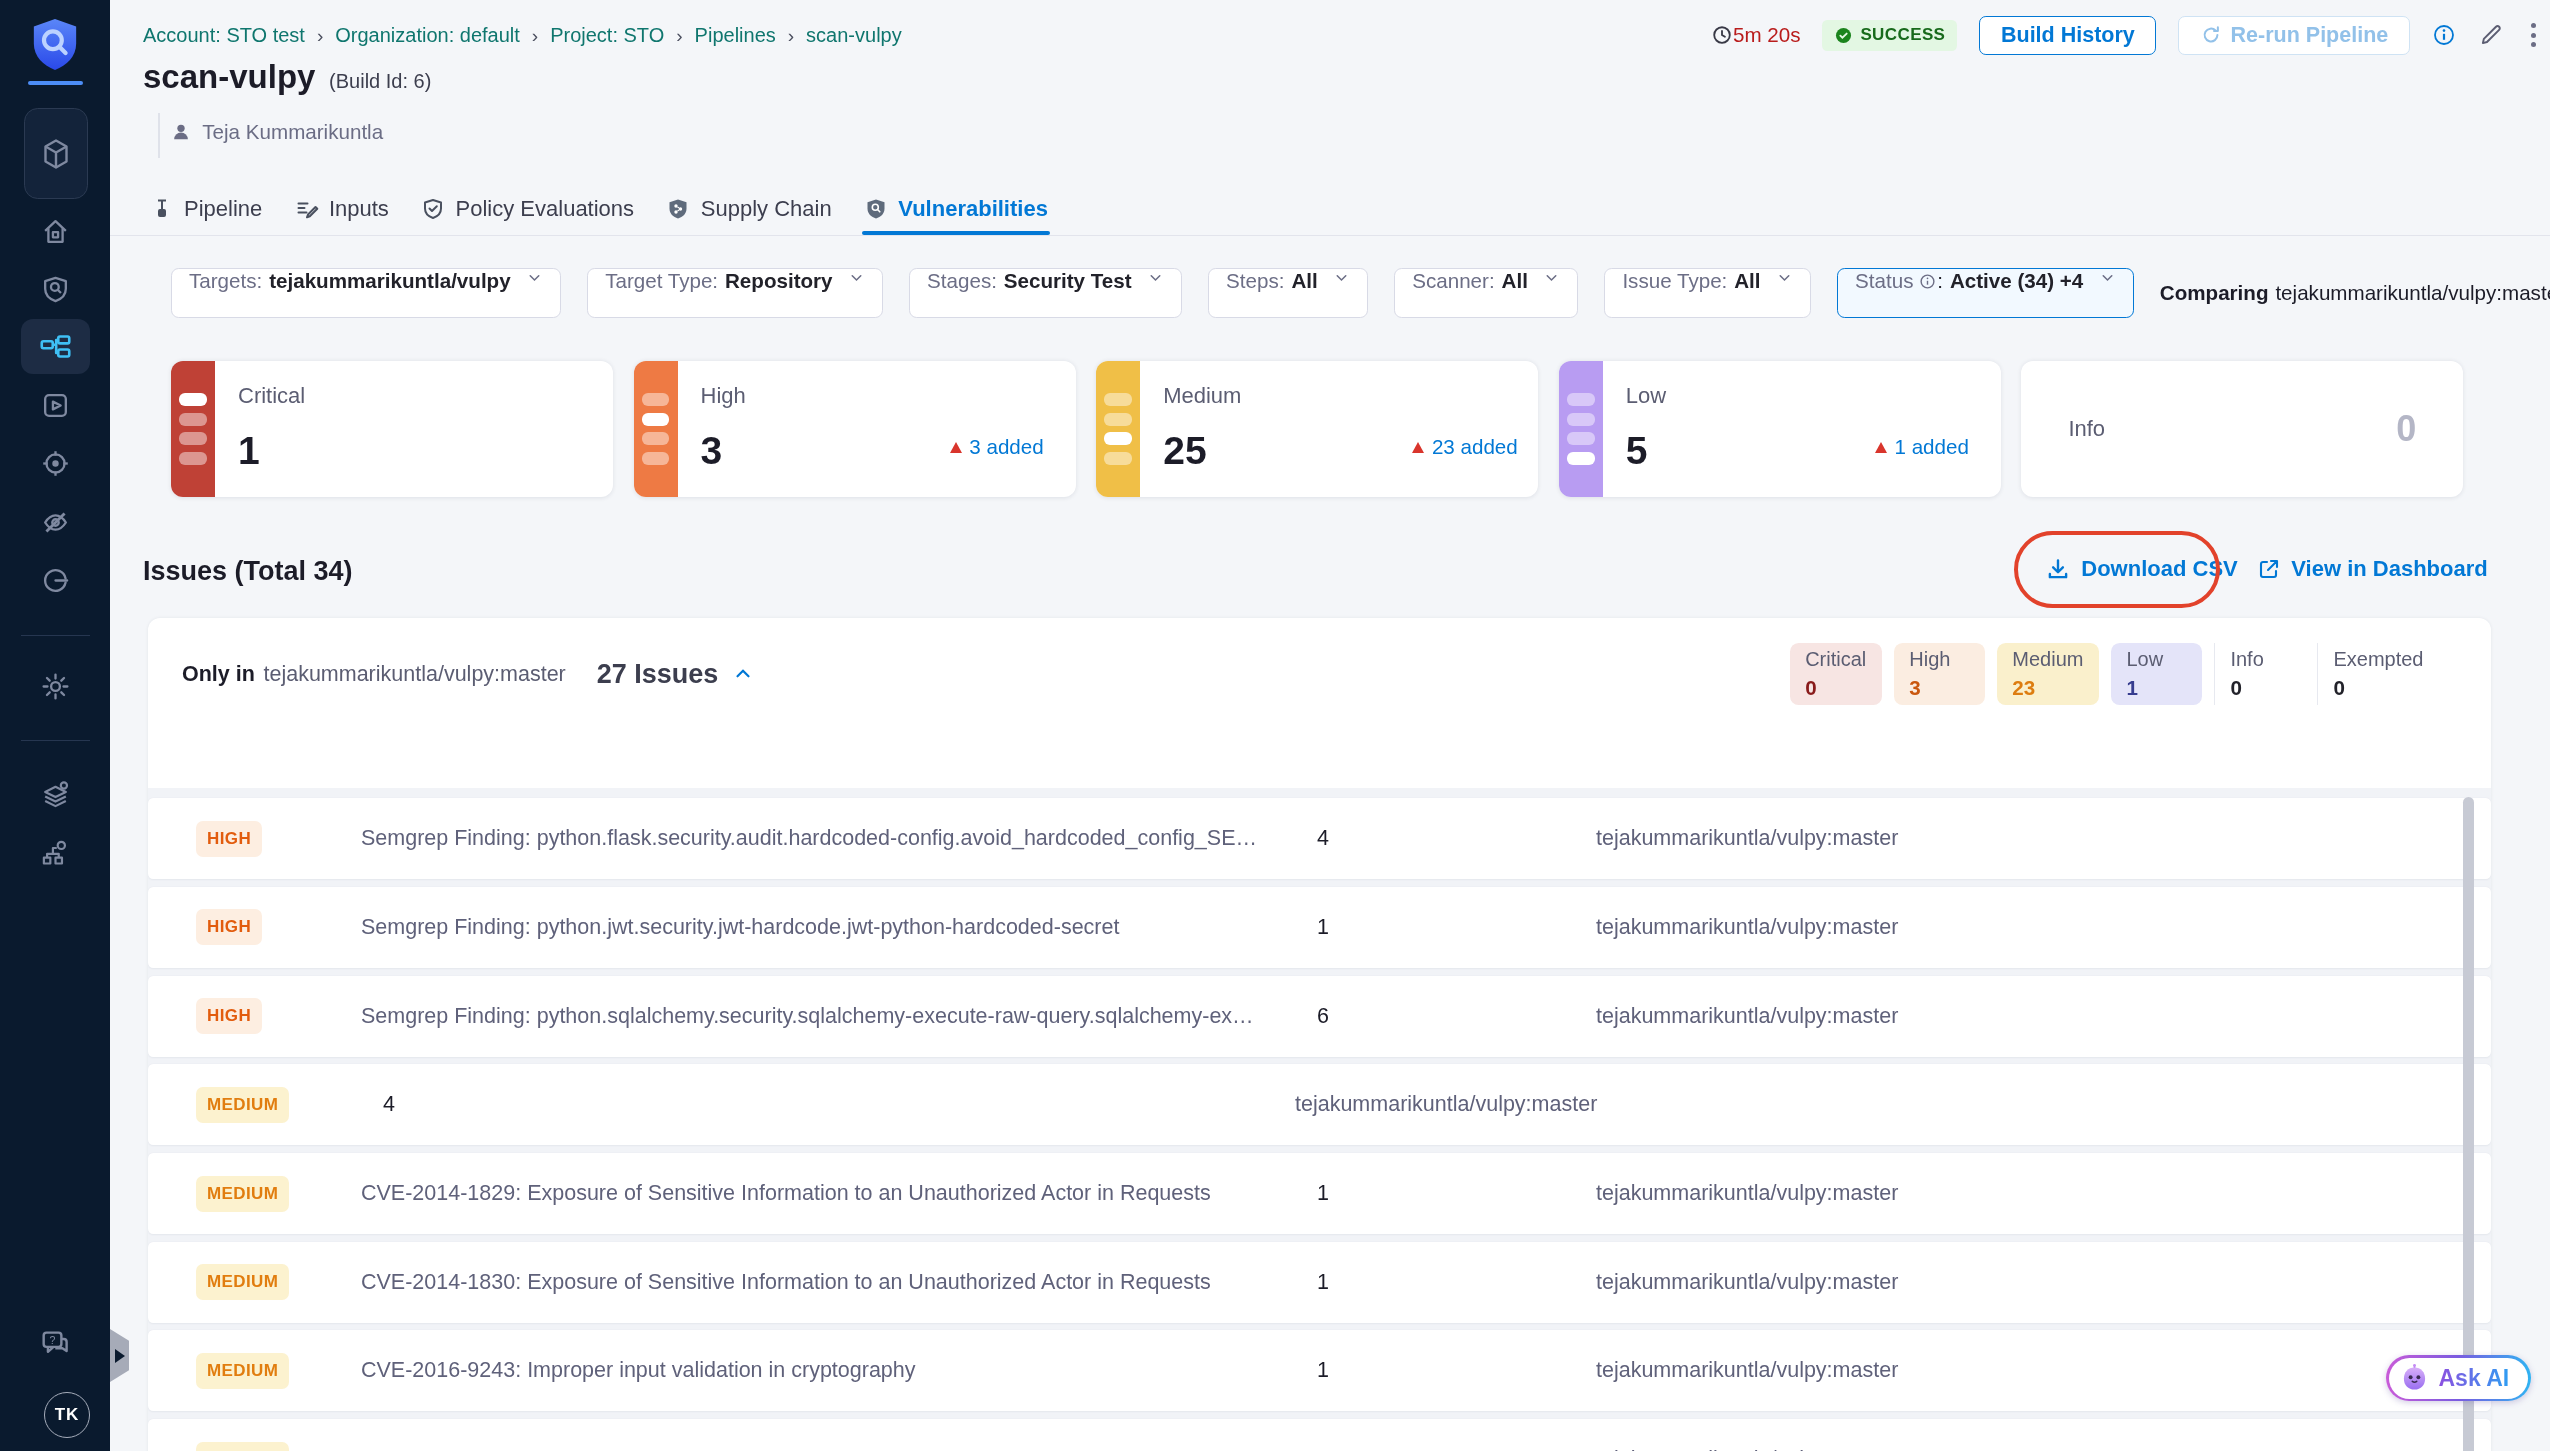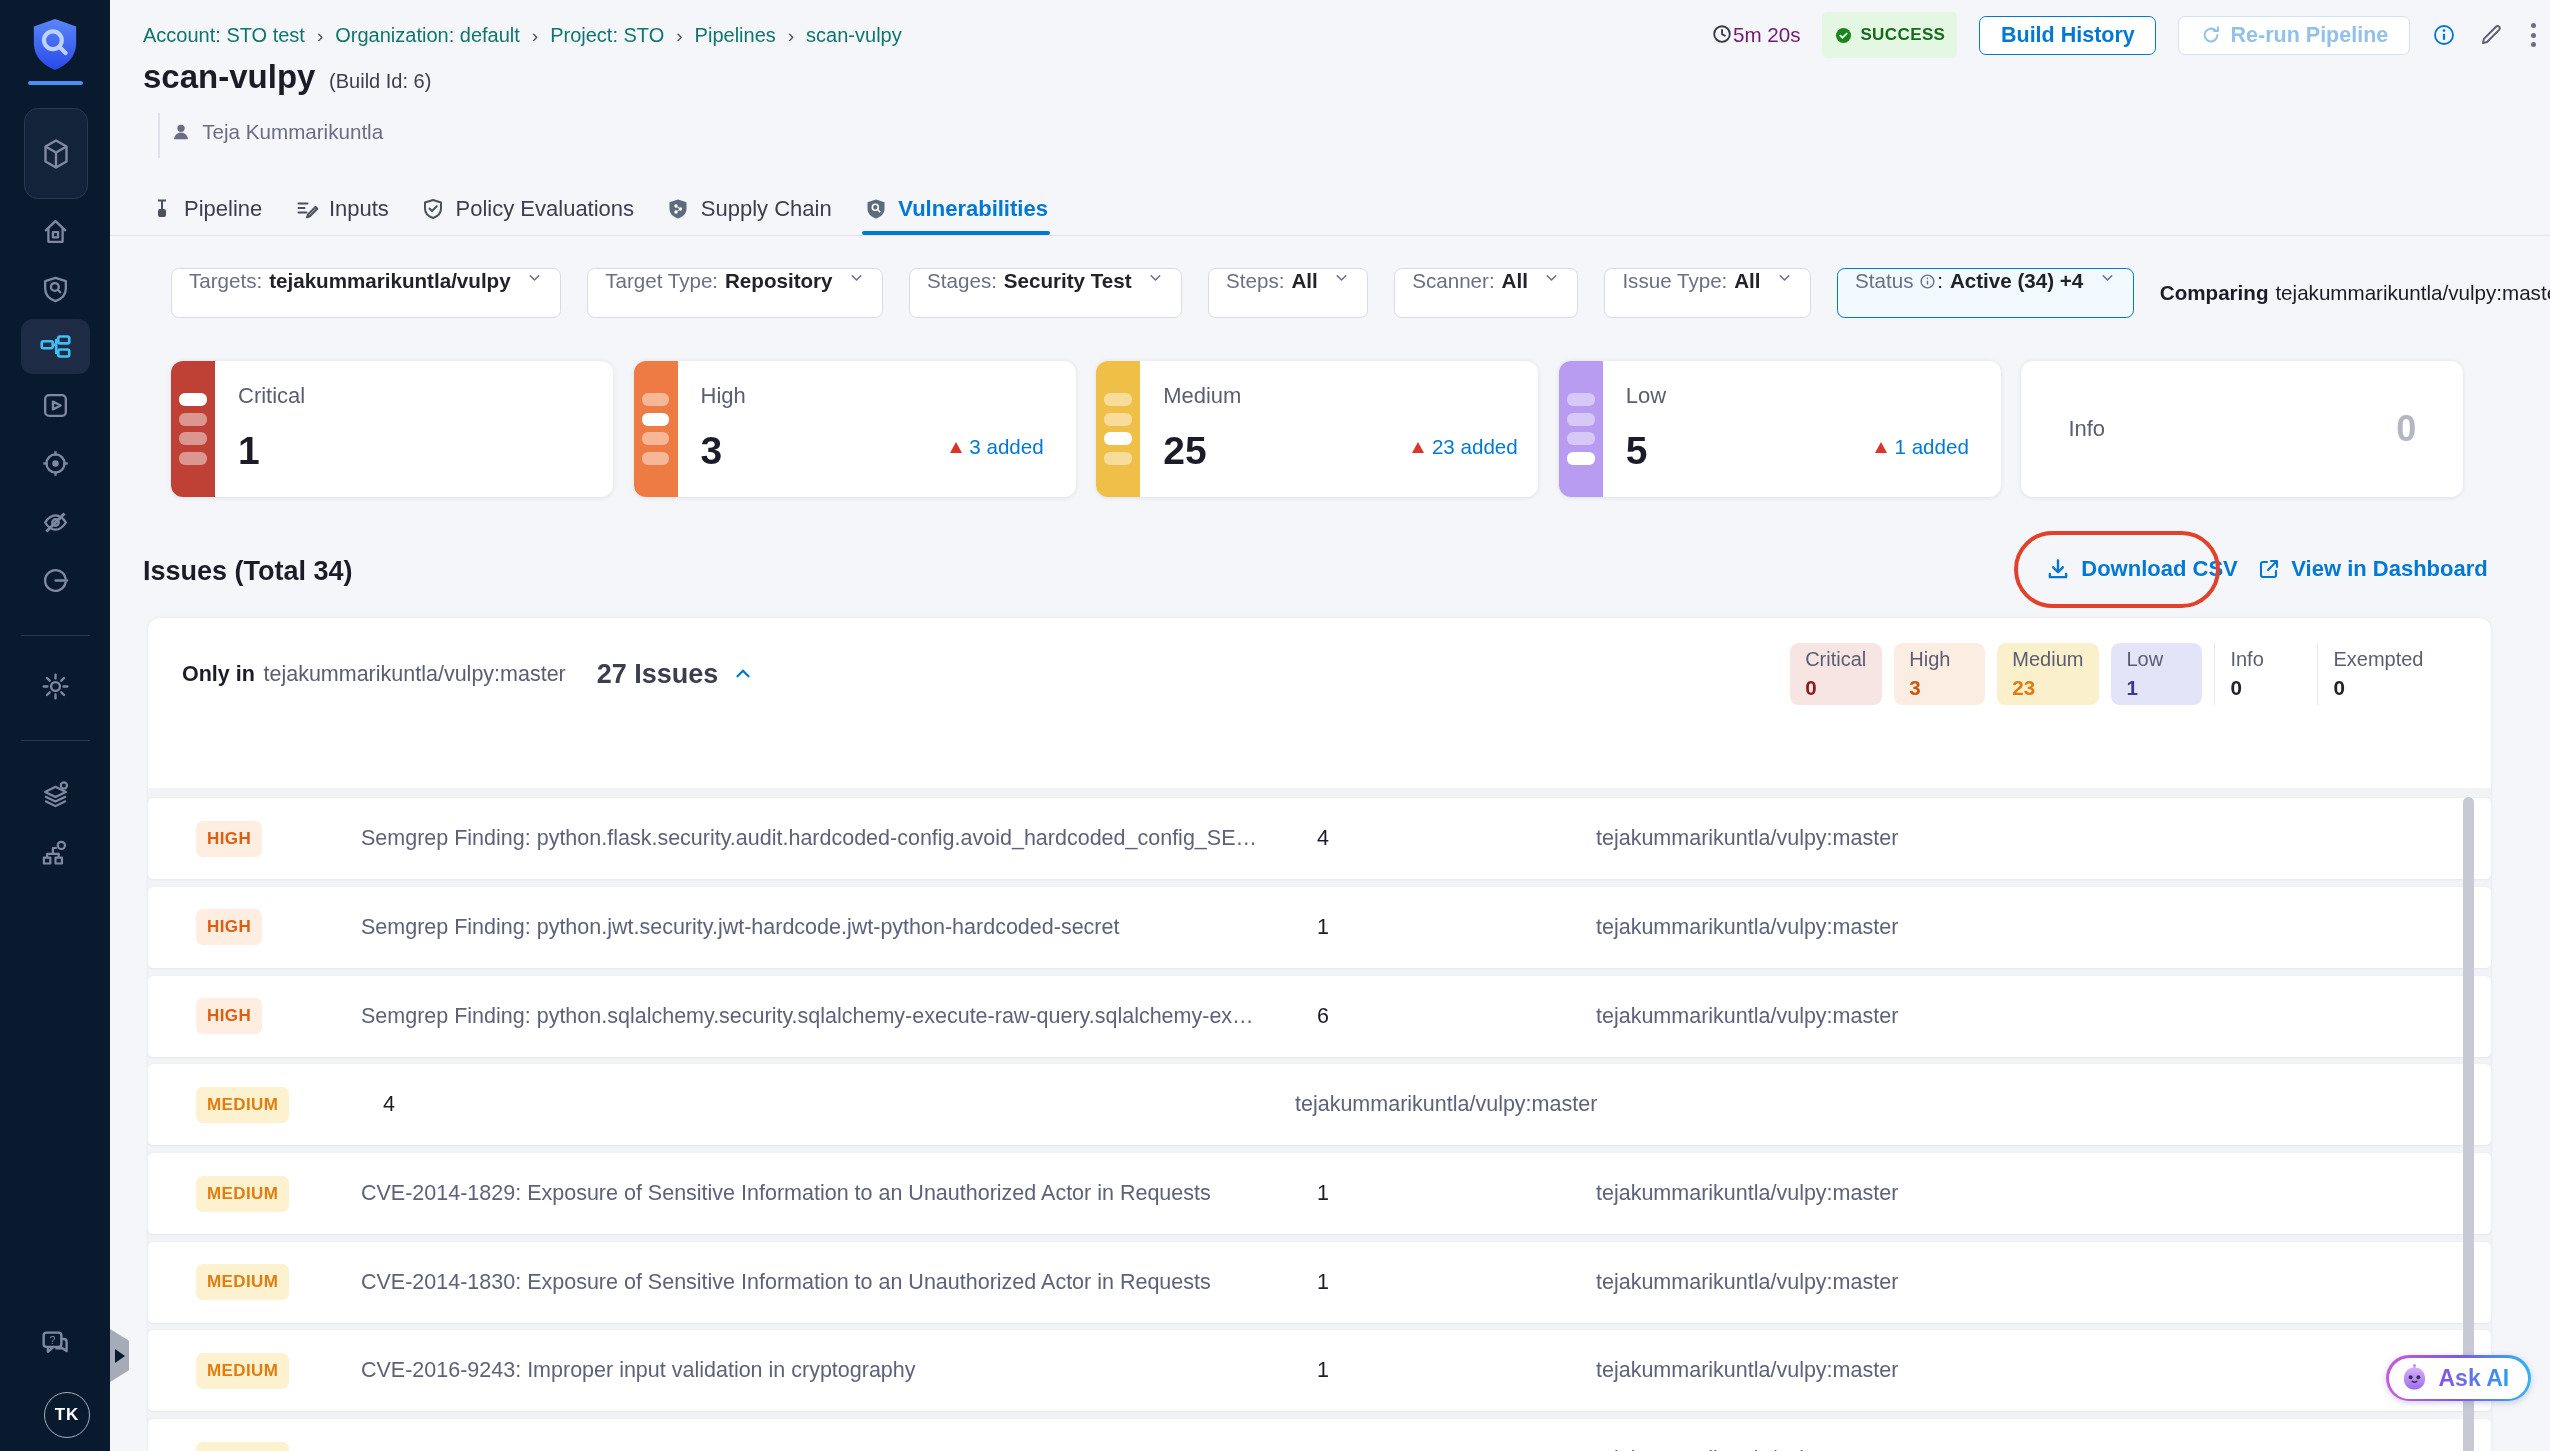--- a/index.html
+++ b/index.html
@@ -23,22 +23,22 @@
   .expand-handle i{width:0;height:0;border-top:7.7px solid transparent;border-bottom:7.7px solid transparent;border-left:10.3px solid #0a1a2e;}
 
   
   .breadcrumb{position:absolute;left:143px;top:24px;display:flex;align-items:center;font-size:20px;}
   .crumb{display:flex;align-items:center;}
   .crumb a{color:#0f766e;text-decoration:none;cursor:pointer;}
   .crumb .sep{margin:0 12px;color:#4a4e5e;font-size:19px;}
   .crumb:last-of-type .sep{display:none;}
 
   .top-actions{position:absolute;top:13.7px;right:8.6px;height:43px;display:flex;align-items:center;gap:22px;}
-  .duration{display:flex;gap:0;font-size:20.6px;color:#701a75;}
-  .status-badge{display:flex;align-items:center;gap:6.9px;height:46px;padding:0 12px;border-radius:5.2px;
+  .duration{display:flex;align-items:center;gap:0;font-size:20.6px;color:#b91c1c;}
+  .status-badge{display:flex;align-items:center;gap:6.9px;height:31px;padding:0 12px;border-radius:5.2px;
                 background:#e3f7e3;color:#186a1b;font-size:17px;font-weight:bold;letter-spacing:0.4px;}
   .btn{display:flex;align-items:center;gap:8.6px;height:39px;padding:0 20.6px;border-radius:6.9px;background:#fff;
        font-size:21.5px;font-weight:bold;cursor:pointer;box-sizing:border-box;}
   .btn-primary-outline{border:1.7px solid #0278d5;color:#0278d5;}
   .btn-disabled{border:1.7px solid #cfe3f4;color:#92c1e9;}
   .icon-btn{cursor:pointer;display:flex;align-items:center;}
   .kebab{display:flex;flex-direction:column;gap:4.3px;padding:1.7px 5.2px;}
   .kebab i{width:5.2px;height:5.2px;border-radius:50%;background:#6b6d85;}
 
   .title-row{position:absolute;left:143px;top:58px;display:flex;align-items:baseline;gap:13.7px;}

